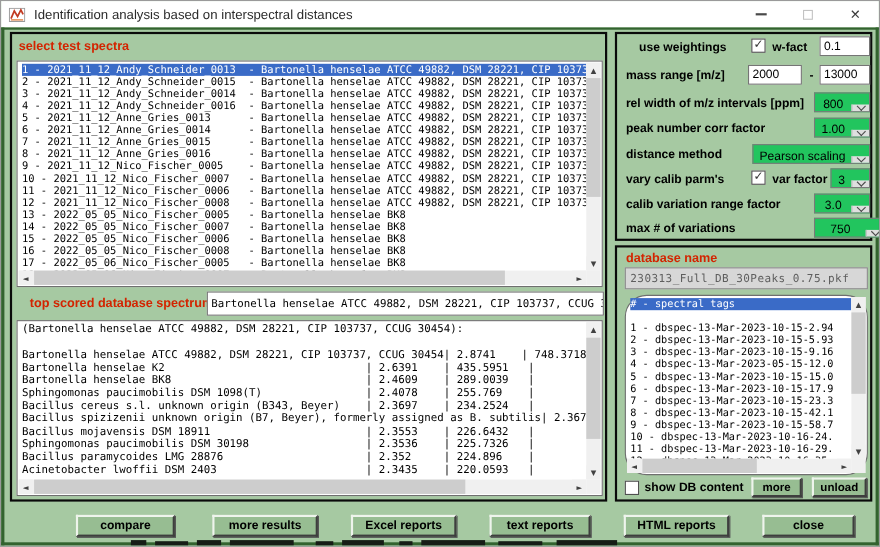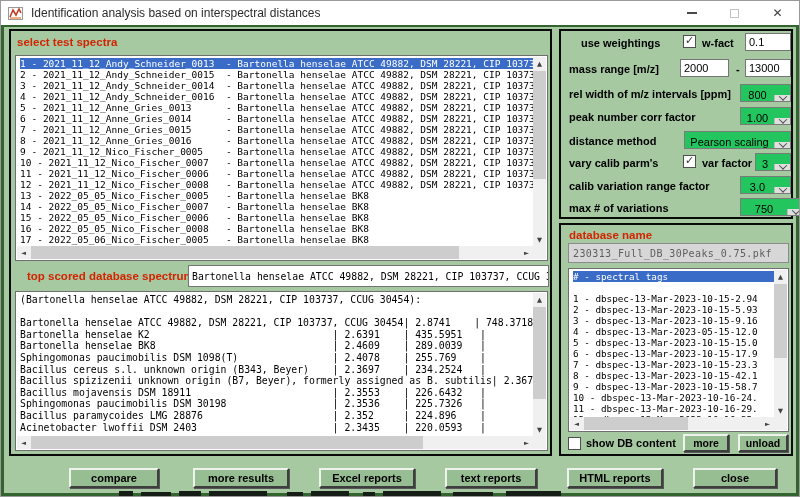--- a/index.html
+++ b/index.html
@@ -236,21 +236,21 @@
         <span class="dd-arrow">
             <i class="chev"></i>
           </span>
       </div>
     </div>
 
     <div class="panel" style="left:558px; top:198px; width:234px; height:233px;">
       <div class="red-label" style="left:8px; top:4px;">database name</div>
       <div class="dbname" style="left:7px; top:18px; width:221px; height:20px;">230313_Full_DB_30Peaks_0.75.pkf</div>
 
-      <div class="lb dblist" style="left:7px; top:43px; width:221px; height:164px;">
+      <div class="lb dblist" style="left:7px; top:43px; width:221px; height:164px;border-radius:20px;">
         <div class="lb-content">
             <div class="lrow sel"># - spectral tags</div>
             <div class="lrow"> </div>
             <div class="lrow">1 - dbspec-13-Mar-2023-10-15-2.94</div>
             <div class="lrow">2 - dbspec-13-Mar-2023-10-15-5.93</div>
             <div class="lrow">3 - dbspec-13-Mar-2023-10-15-9.16</div>
             <div class="lrow">4 - dbspec-13-Mar-2023-05-15-12.0</div>
             <div class="lrow">5 - dbspec-13-Mar-2023-10-15-15.0</div>
             <div class="lrow">6 - dbspec-13-Mar-2023-10-15-17.9</div>
             <div class="lrow">7 - dbspec-13-Mar-2023-10-15-23.3</div>

